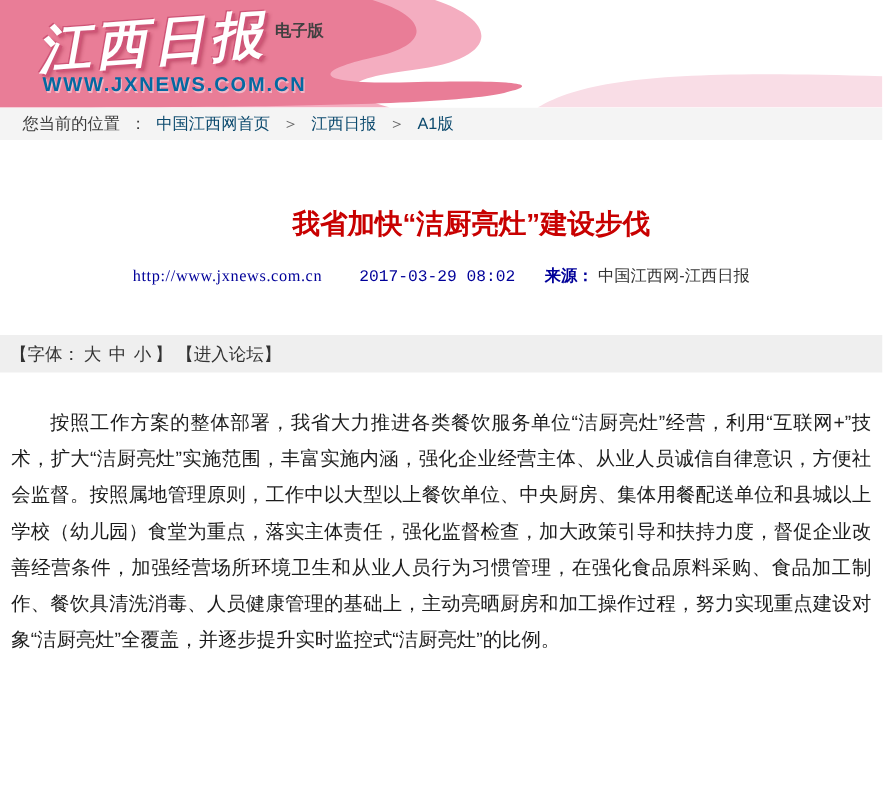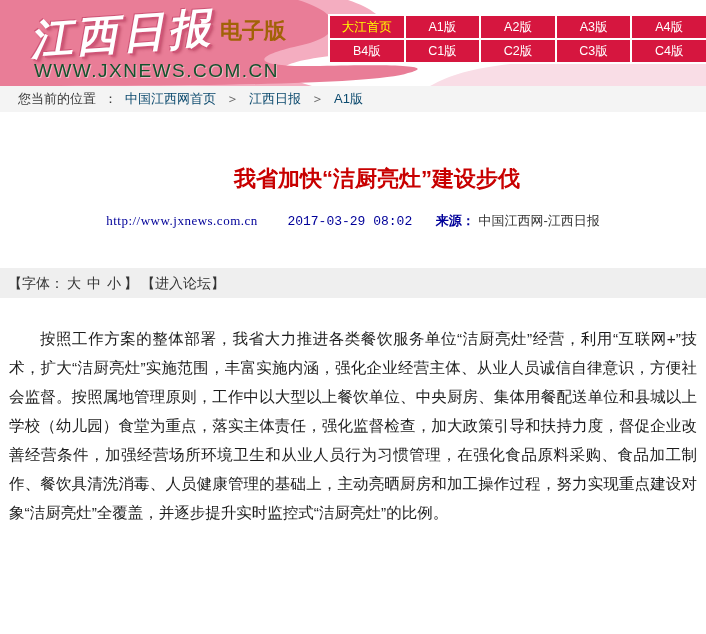--- a/index.html
+++ b/index.html
@@ -13,25 +13,25 @@
   .banner { position:relative; width:706px; height:86px; background:#ffffff; overflow:hidden; }
   .banner svg { position:absolute; left:0; top:0; }
   .logo-main {
     position:absolute; left:30px; top:6px;
     font-size:42px; font-weight:bold; font-style:italic; letter-spacing:4px;
     color:#ffffff; transform:rotate(-4deg);
     text-shadow:2px 2px 0 #cf5577, -1px -1px 0 #cf5577, 3px 3px 3px rgba(150,30,60,.45);
   }
   .logo-sub {
     position:absolute; left:220px; top:16px;
-    font-size:22px; font-weight:bold; color:#a16207;
+    font-size:13px; font-weight:bold; color:#404040;
   }
   .logo-url {
     position:absolute; left:34px; top:60px;
-    font-size:19px; font-weight:normal; letter-spacing:1.5px; color:#14532d;
+    font-size:16px; font-weight:bold; letter-spacing:1.5px; color:#0369a1;
     text-shadow:1px 1px 0 rgba(255,255,255,.45);
   }
   .nav-table {
     position:absolute; top:14px; right:0; width:378px;
     display:grid; grid-template-columns:repeat(5,1fr);
     gap:2px; padding:2px 0 2px 2px; background:#ffffff;
   }
   .nav-cell {
     display:block; background:#d6163f; color:#ffffff; text-decoration:none;
     font-size:12.5px; text-align:center; line-height:22px; height:22px; cursor:pointer;
@@ -82,32 +82,20 @@
   <svg width="706" height="86" viewBox="0 0 706 86">
     <rect x="0" y="0" width="706" height="86" fill="#ffffff"></rect>
     <path d="M430,86 C470,62 545,56 706,61 L706,86 Z" fill="#f9dde6"></path>
     <path d="M0,0 L348,0 C402,18 398,48 330,56 C272,63 268,74 312,86 L0,86 Z" fill="#f4adc0"></path>
     <path d="M0,0 L298,0 C344,14 346,36 298,46 C250,57 250,67 320,66 C402,64 436,66 408,73 C372,86 140,86 0,86 Z" fill="#e97d97"></path>
   </svg>
   <div class="logo-main">江西日报</div>
   <div class="logo-sub">电子版</div>
   <div class="logo-url">WWW.JXNEWS.COM.CN</div>
 
-  <div class="nav-table">
-    <a class="nav-cell active">大江首页</a>
-    <a class="nav-cell">A1版</a>
-    <a class="nav-cell">A2版</a>
-    <a class="nav-cell">A3版</a>
-    <a class="nav-cell">A4版</a>
-    <a class="nav-cell">B4版</a>
-    <a class="nav-cell">C1版</a>
-    <a class="nav-cell">C2版</a>
-    <a class="nav-cell">C3版</a>
-    <a class="nav-cell">C4版</a>
-  </div>
 </div>
 
 <div class="crumbbar">
   <span>您当前的位置</span><span class="crumb-colon">：</span><a>中国江西网首页</a><span class="crumb-sep">＞</span><a>江西日报</a><span class="crumb-sep">＞</span><a>A1版</a>
 </div>
 
 <h1 class="art-title">我省加快“洁厨亮灶”建设步伐</h1>
 
 <div class="art-meta">
   <span class="meta-url">http://www.jxnews.com.cn</span>

